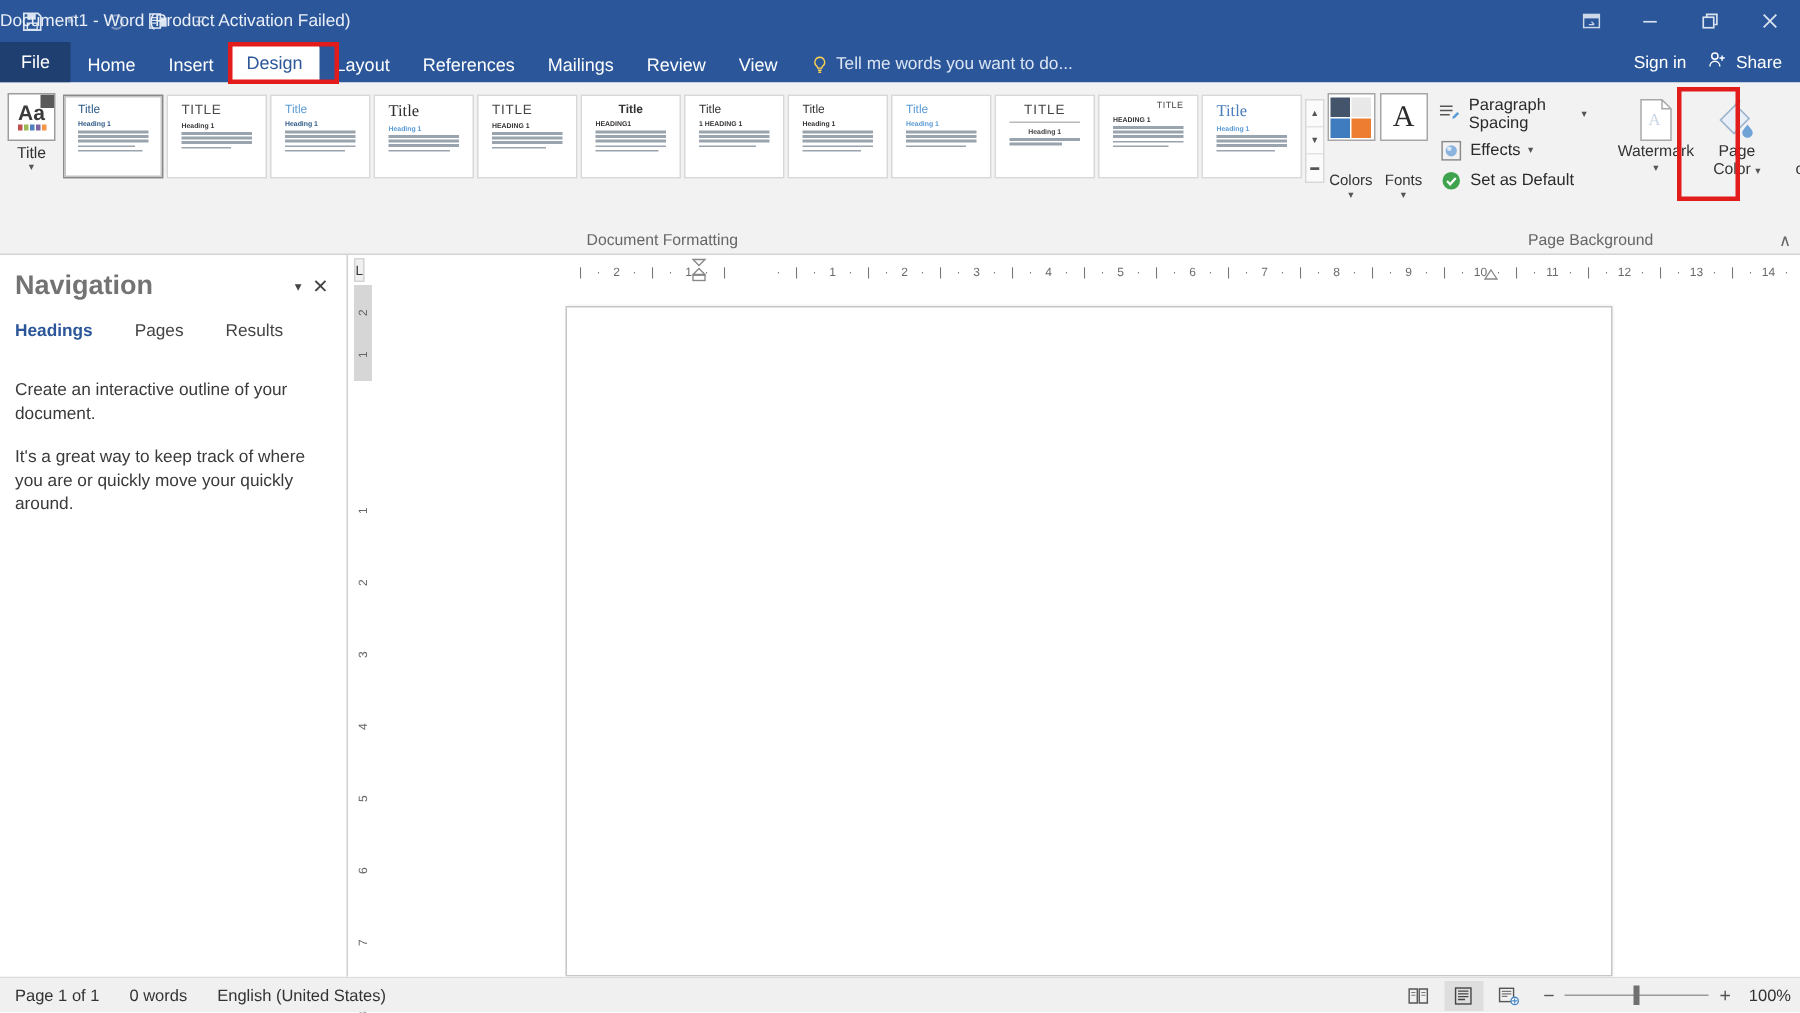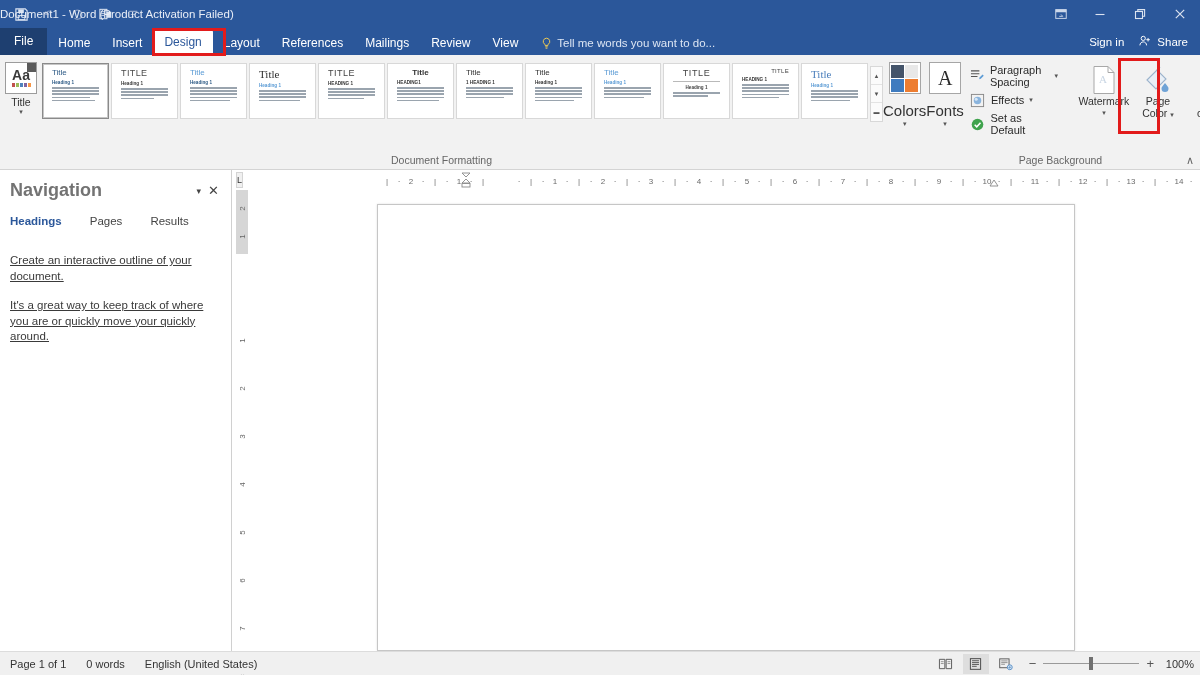--- a/index.html
+++ b/index.html
@@ -112,21 +112,21 @@
   .gal-scroll div:last-child { border-bottom: 0; }
 
   
   .bigbtn {
     width: 44px; display: flex; flex-direction: column; align-items: center; padding-top: 2px;
   }
   .bigbtn .ic {
     width: 32px; height: 32px; border: 1px solid #a6a6a6; background: #fff;
     display: flex; align-items: center; justify-content: center;
   }
-  .bigbtn .lbl { font-size: 15px; color: #333; margin-top: 8px; }
+  .bigbtn .lbl { font-size: 10px; color: #333; margin-top: 21px; }
   .bigbtn .car { font-size: 7px; color: #555; line-height: 9px; }
   .colorswatch { display: grid; grid-template-columns: 13px 13px; grid-template-rows: 13px 13px; gap: 1px; }
 
   
   .smalllist { display: flex; flex-direction: column; gap: 4px; padding: 4px 0 0 6px; }
   .smallcmd { display: flex; align-items: center; gap: 5px; font-size: 11px; color: #2a2a2a; }
   .smallcmd .gi { width: 16px; height: 16px; display: flex; align-items: center; justify-content: center; }
   .smallcmd .car { font-size: 7px; color: #555; }
 
   
@@ -162,21 +162,21 @@
   }
   .nav-search input {
     flex: 1; border: 0; outline: none; font-size: 11.5px; color: #4a4a4a;
     font-family: "Liberation Sans", sans-serif; background: transparent;
   }
   .nav-search .sicons { display: flex; align-items: center; gap: 3px; color: #2b579a; }
   .nav-tabs { display: flex; gap: 28px; margin-top: 14px; font-size: 11.5px; }
   .nav-tabs .nt { color: #444; padding-bottom: 2px; }
   .nav-tabs .nt.active { color: #2b579a; font-weight: bold; }
   .nav-body { margin-top: 24px; font-size: 11.5px; color: #3a3a3a; line-height: 15.5px; }
-  .nav-body p { margin-bottom: 14px; text-decoration: underline; }
+  .nav-body p { margin-bottom: 14px; }
 
   
   .docarea { flex: 1; display: flex; flex-direction: column; min-width: 0; background: #fff; }
   .hruler {
     height: 20px; flex: 0 0 20px; display: flex; align-items: center;
     background: #fff; position: relative;
   }
   .tabsel {
     width: 16px; height: 16px; margin-left: 4px; background: #f0f0f0; border: 1px solid #d4d4d4;
     display: flex; align-items: center; justify-content: center; font-size: 9px; color: #333;

